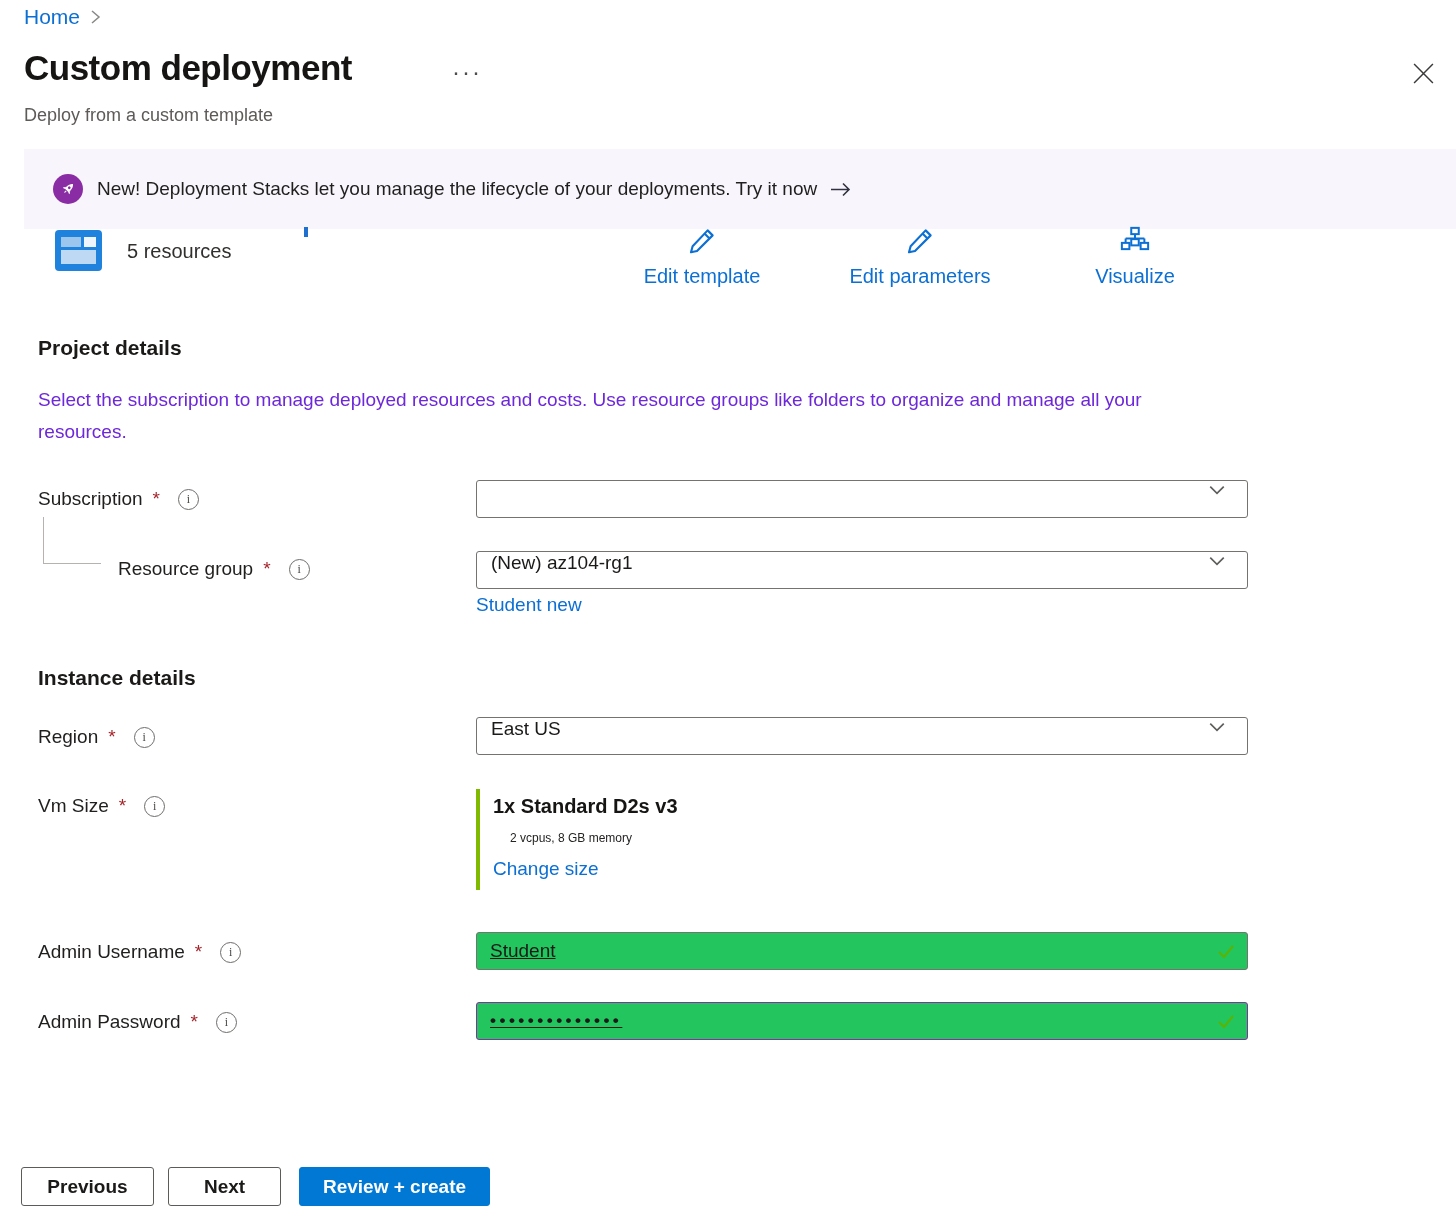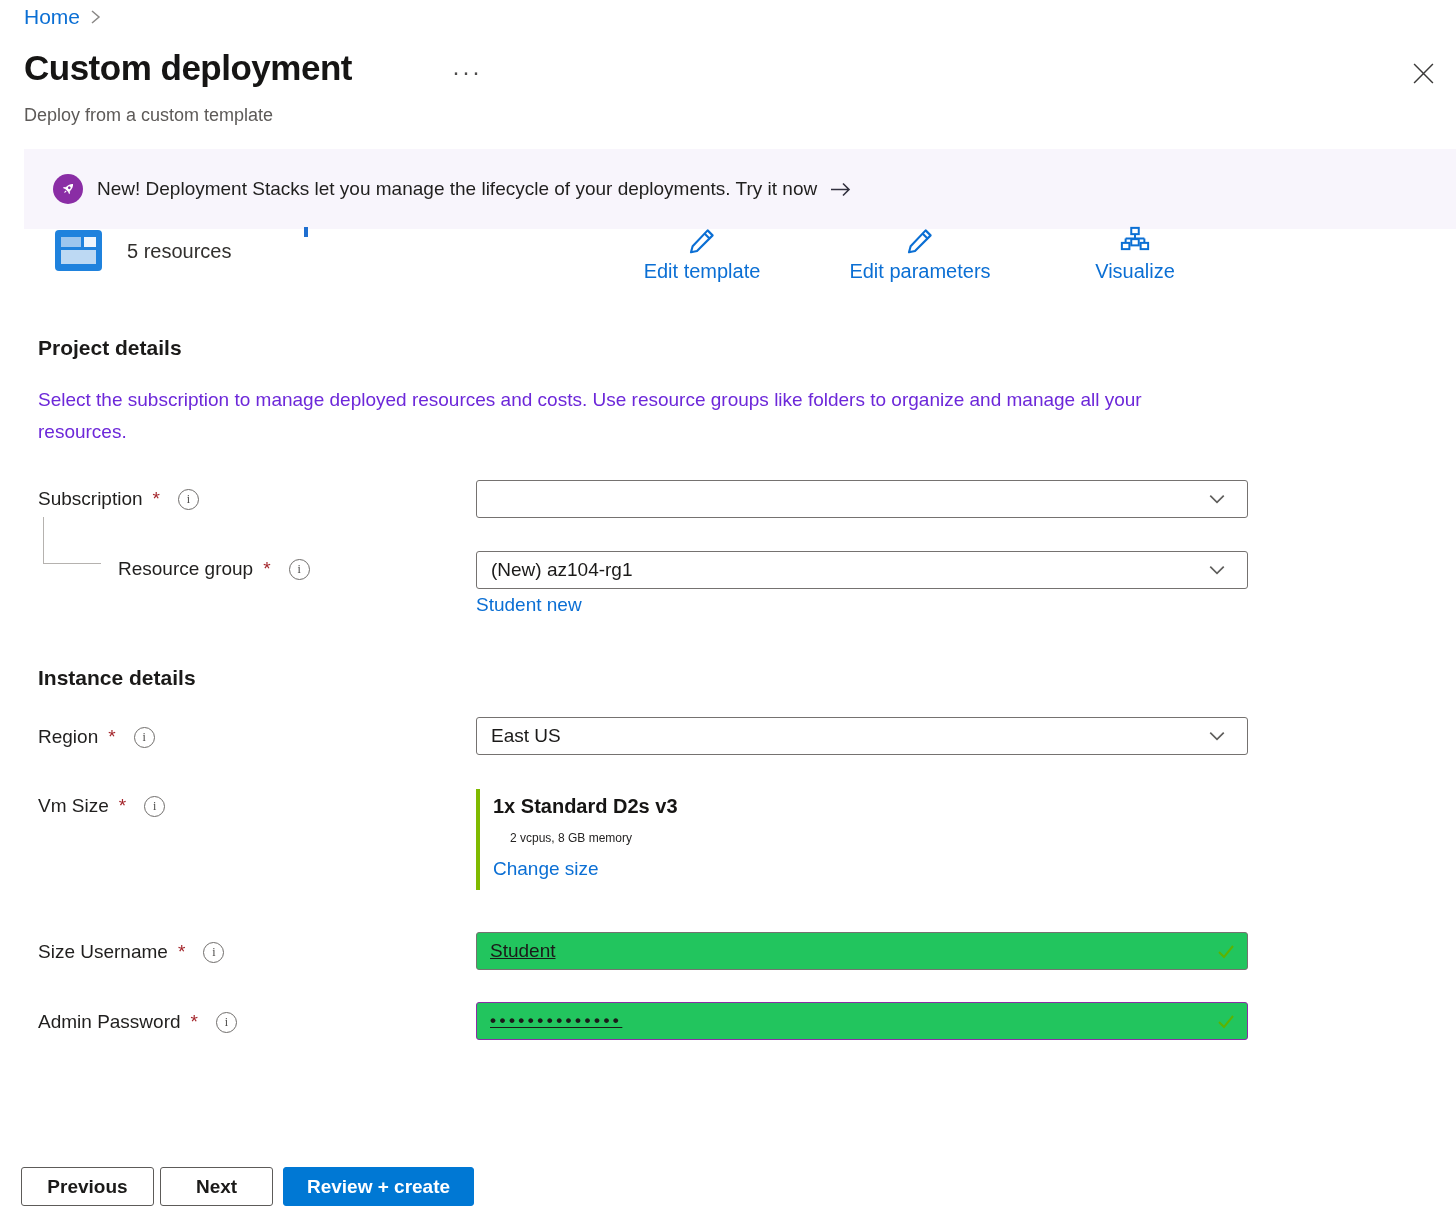--- a/index.html
+++ b/index.html
@@ -24,40 +24,40 @@
   #banner .msg{margin-left:14px;font-size:19px;color:#201f1e;}
   #banner .arrow{margin-left:12px;line-height:0;}
 
   
   #template-icon{left:55px;top:230px;width:47px;height:41px;background:#1f82dd;border-radius:4px;}
   #template-icon .r1{position:absolute;left:6px;top:7px;width:20px;height:10px;background:#9dc6ee;}
   #template-icon .r2{position:absolute;left:29px;top:7px;width:12px;height:10px;background:#eef5fc;}
   #template-icon .r3{position:absolute;left:6px;top:20px;width:35px;height:14px;background:#bdd9f3;}
   #resources-count{left:127px;top:240px;font-size:20px;color:#32302e;}
   #fragment{left:304px;top:227px;width:4px;height:10px;background:#1f6fd0;}
-  .action{display:flex;flex-direction:column;align-items:center;cursor:pointer;position:absolute;top:226px;}
+  .action{display:flex;flex-direction:column;align-items:center;gap:5px;cursor:pointer;position:absolute;top:226px;}
   .action .lbl{font-size:20px;color:#0b6fd4;}
   #action-edit-template{left:622px;width:160px;}
   #action-edit-parameters{left:830px;width:180px;}
   #action-visualize{left:1070px;width:130px;}
 
   
   .section-heading{font-size:21px;font-weight:700;color:#1b1a19;}
   #project-heading{left:38px;top:336px;}
   #project-desc{left:38px;top:384px;width:1150px;font-size:19px;line-height:32px;color:#6d28d9;}
   #instance-heading{left:38px;top:666px;}
 
   
   .field-label{display:flex;align-items:center;gap:8px;font-size:19px;color:#201f1e;}
   .req{color:#a4262c;margin-left:2px;font-size:19px;}
   .info-icon{width:19px;height:19px;border:1px solid #6f6d6b;border-radius:50%;display:inline-flex;align-items:center;justify-content:center;margin-left:10px;color:#494847;font-size:12px;cursor:pointer;flex:0 0 auto;}
   .info-icon::before{content:"i";font-family:"Liberation Serif",serif;}
 
   
-  .dropdown{left:476px;width:772px;height:38px;border:1px solid #757270;border-radius:3px;background:#fff;display:flex;align-items:center;padding:0 21px 0 14px;box-sizing:border-box;cursor:pointer;}
+  .dropdown{left:476px;width:772px;height:38px;border:1px solid #757270;border-radius:3px;background:#fff;display:flex;align-items:flex-start;padding:0 21px 0 14px;box-sizing:border-box;cursor:pointer;}
   .dropdown .value{flex:1;font-size:19px;color:#1b1a19;}
   .textwrap{left:476px;width:772px;height:38px;}
   .textwrap input{width:100%;height:100%;box-sizing:border-box;border:1px solid #757270;border-radius:3px;padding:0 64px 0 13px;font-size:19px;color:#1b1a19;font-family:"Liberation Sans",sans-serif;outline:none;background:#22c55e;text-decoration:underline;}
   #password-wrap input{border:1.5px solid #8a2da5;letter-spacing:3.5px;font-weight:700;font-size:17px;}
   .check{position:absolute;right:12px;top:9px;line-height:0;}
 
   #subscription-dd{top:480px;}
   #connector{left:43px;top:517px;width:57px;height:46px;border-left:1px solid #b5b2af;border-bottom:1px solid #b5b2af;}
   #rg-label{left:118px;top:558px;}
   #rg-dd{top:551px;}
@@ -72,21 +72,21 @@
   #vm-selection{font-size:20px;font-weight:700;color:#161514;}
   #vm-specs{font-size:12px;color:#252423;margin-left:17px;}
   #vm-change{font-size:19px;color:#0b6fd4;cursor:pointer;}
 
   #user-label{left:38px;top:941px;}
   #username-wrap{top:932px;}
   #pass-label{left:38px;top:1011px;}
   #password-wrap{top:1002px;}
 
   
-  #footer{left:21px;top:1167px;display:flex;gap:5px;justify-content:space-between;}
+  #footer{left:21px;top:1167px;display:flex;gap:13px;justify-content:space-between;}
   .btn{height:39px;border-radius:3px;font-size:19px;font-weight:600;display:flex;align-items:center;justify-content:center;cursor:pointer;box-sizing:border-box;font-family:"Liberation Sans",sans-serif;}
   .btn.secondary{background:#fff;border:1px solid #5d5b59;color:#1b1a19;}
   #btn-previous{width:133px;}
   #btn-next{width:113px;margin-left:1px;}
   #btn-review{width:191px;margin-left:5px;background:#0078d4;border:1px solid #0078d4;color:#ffffff;}
 </style>
 </head>
 <body>
 
 <div class="abs" id="breadcrumb">
@@ -221,21 +221,21 @@
   <span class="req">*</span>
   <span class="info-icon"></span>
 </div>
 <div class="abs" id="vm-block">
   <span id="vm-selection">1x Standard D2s v3</span>
   <span id="vm-specs">2 vcpus, 8 GB memory</span>
   <span id="vm-change">Change size</span>
 </div>
 
 <div class="abs field-label" id="user-label">
-  <span>Size Username</span>
+  <span>Admin Username</span>
   <span class="req">*</span>
   <span class="info-icon"></span>
 </div>
 <div class="abs textwrap" id="username-wrap">
   <input type="text" value="Student" style="">
   <span class="check">
     <svg width="20" height="20" viewBox="0 0 20 20">
         <path d="M3 11 l5 5 L17 5" fill="none" stroke="#5db300" stroke-width="2"></path>
       </svg>
   </span>

